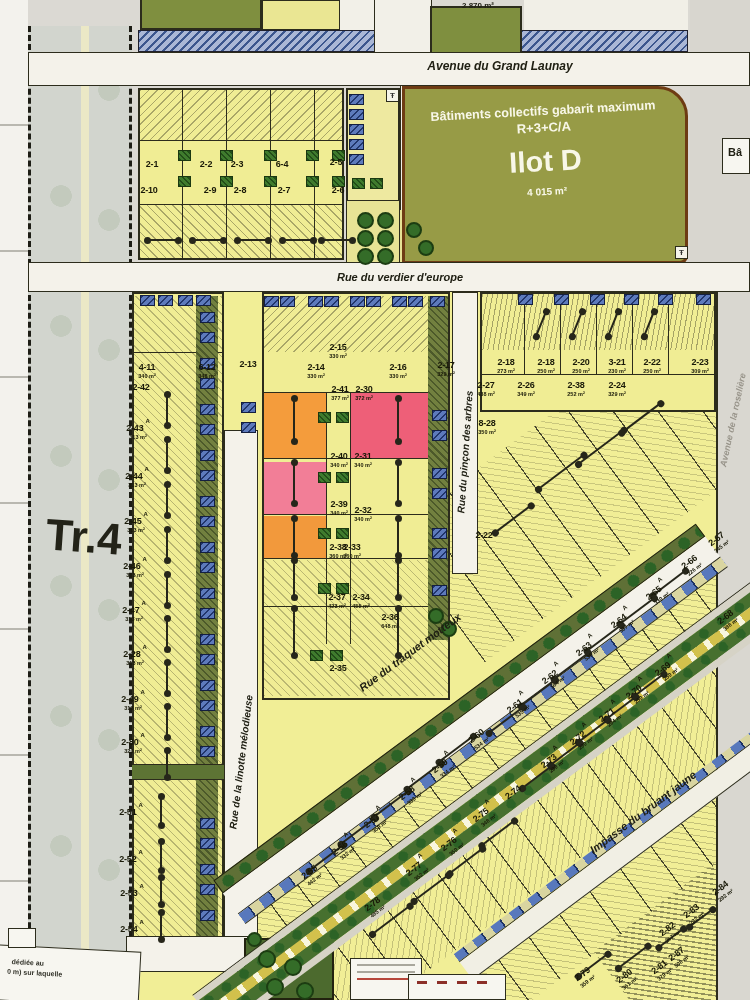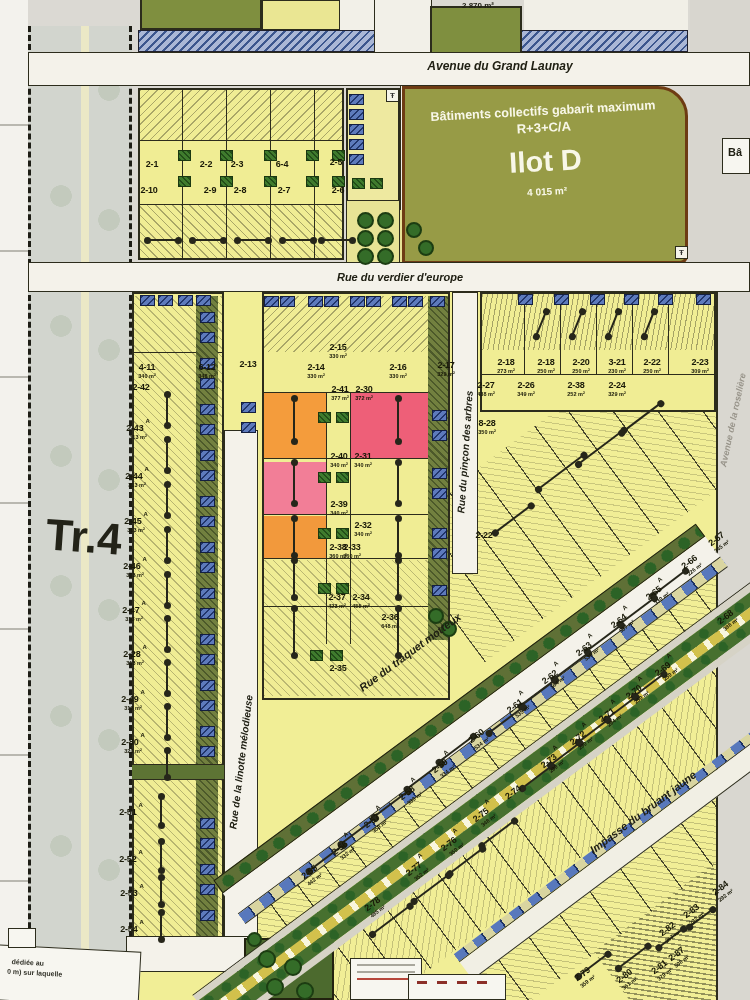--- a/index.html
+++ b/index.html
@@ -377,21 +377,21 @@
       <div class="plabel" style="left: 526px; top: 386px; transform: translate(-50%, -50%) rotate(0deg);"><span class="pid">2-26</span><div class="parea">349 m²</div></div>
       <div class="plabel" style="left: 576px; top: 386px; transform: translate(-50%, -50%) rotate(0deg);"><span class="pid">2-38</span><div class="parea">252 m²</div></div>
       <div class="plabel" style="left: 617px; top: 386px; transform: translate(-50%, -50%) rotate(0deg);"><span class="pid">2-24</span><div class="parea">329 m²</div></div>
       <div class="plabel" style="left: 487px; top: 424px; transform: translate(-50%, -50%) rotate(0deg);"><span class="pid">8-28</span><div class="parea">350 m²</div></div>
       <div class="plabel" style="left: 484px; top: 533px; transform: translate(-50%, -50%) rotate(0deg);"><span class="pid">2-22</span></div>
       <div class="plabel" style="left: 340px; top: 390px; transform: translate(-50%, -50%) rotate(0deg);"><span class="pid">2-41</span><div class="parea">377 m²</div></div>
       <div class="plabel" style="left: 364px; top: 390px; transform: translate(-50%, -50%) rotate(0deg);"><span class="pid">2-30</span><div class="parea">372 m²</div></div>
       <div class="plabel" style="left: 339px; top: 457px; transform: translate(-50%, -50%) rotate(0deg);"><span class="pid">2-40</span><div class="parea">340 m²</div></div>
       <div class="plabel" style="left: 363px; top: 457px; transform: translate(-50%, -50%) rotate(0deg);"><span class="pid">2-31</span><div class="parea">340 m²</div></div>
       <div class="plabel" style="left: 339px; top: 505px; transform: translate(-50%, -50%) rotate(0deg);"><span class="pid">2-39</span><div class="parea">340 m²</div></div>
-      <div class="plabel" style="left: 363px; top: 526px; transform: translate(-50%, -50%) rotate(0deg);"><span class="pid">2-32</span><div class="parea">340 m²</div></div>
+      <div class="plabel" style="left: 363px; top: 511px; transform: translate(-50%, -50%) rotate(0deg);"><span class="pid">2-32</span><div class="parea">340 m²</div></div>
       <div class="plabel" style="left: 338px; top: 548px; transform: translate(-50%, -50%) rotate(0deg);"><span class="pid">2-38</span><div class="parea">360 m²</div></div>
       <div class="plabel" style="left: 352px; top: 548px; transform: translate(-50%, -50%) rotate(0deg);"><span class="pid">2-33</span><div class="parea">360 m²</div></div>
       <div class="plabel" style="left: 337px; top: 598px; transform: translate(-50%, -50%) rotate(0deg);"><span class="pid">2-37</span><div class="parea">423 m²</div></div>
       <div class="plabel" style="left: 361px; top: 598px; transform: translate(-50%, -50%) rotate(0deg);"><span class="pid">2-34</span><div class="parea">455 m²</div></div>
       <div class="plabel" style="left: 390px; top: 618px; transform: translate(-50%, -50%) rotate(0deg);"><span class="pid">2-36</span><div class="parea">648 m²</div></div>
       <div class="plabel" style="left: 338px; top: 666px; transform: translate(-50%, -50%) rotate(0deg);"><span class="pid">2-35</span></div>
       <div class="plabel" style="left: 141px; top: 385px; transform: translate(-50%, -50%) rotate(0deg);"><span class="pid">2-42</span></div>
       <div class="plabel" style="left: 138px; top: 429px; transform: translate(-50%, -50%) rotate(0deg);"><span class="pid">2-43</span><span class="pflag">A</span><div class="parea">313 m²</div></div>
       <div class="plabel" style="left: 137px; top: 477px; transform: translate(-50%, -50%) rotate(0deg);"><span class="pid">2-44</span><span class="pflag">A</span><div class="parea">313 m²</div></div>
       <div class="plabel" style="left: 136px; top: 522px; transform: translate(-50%, -50%) rotate(0deg);"><span class="pid">2-45</span><span class="pflag">A</span><div class="parea">313 m²</div></div>

